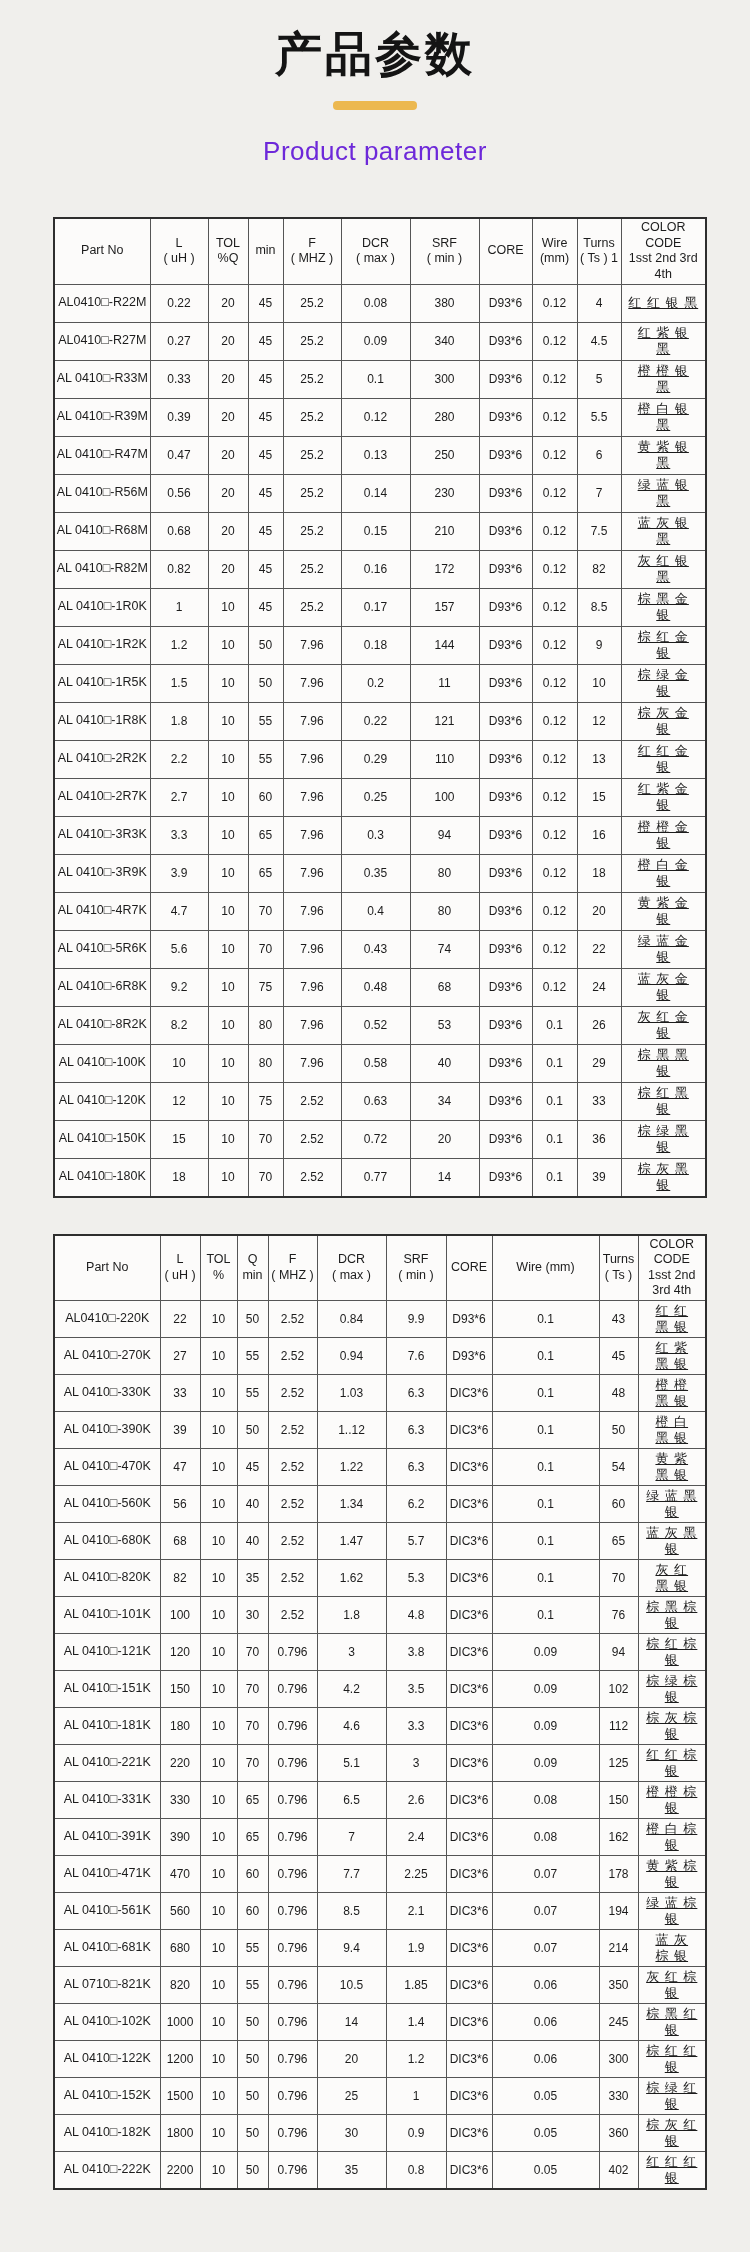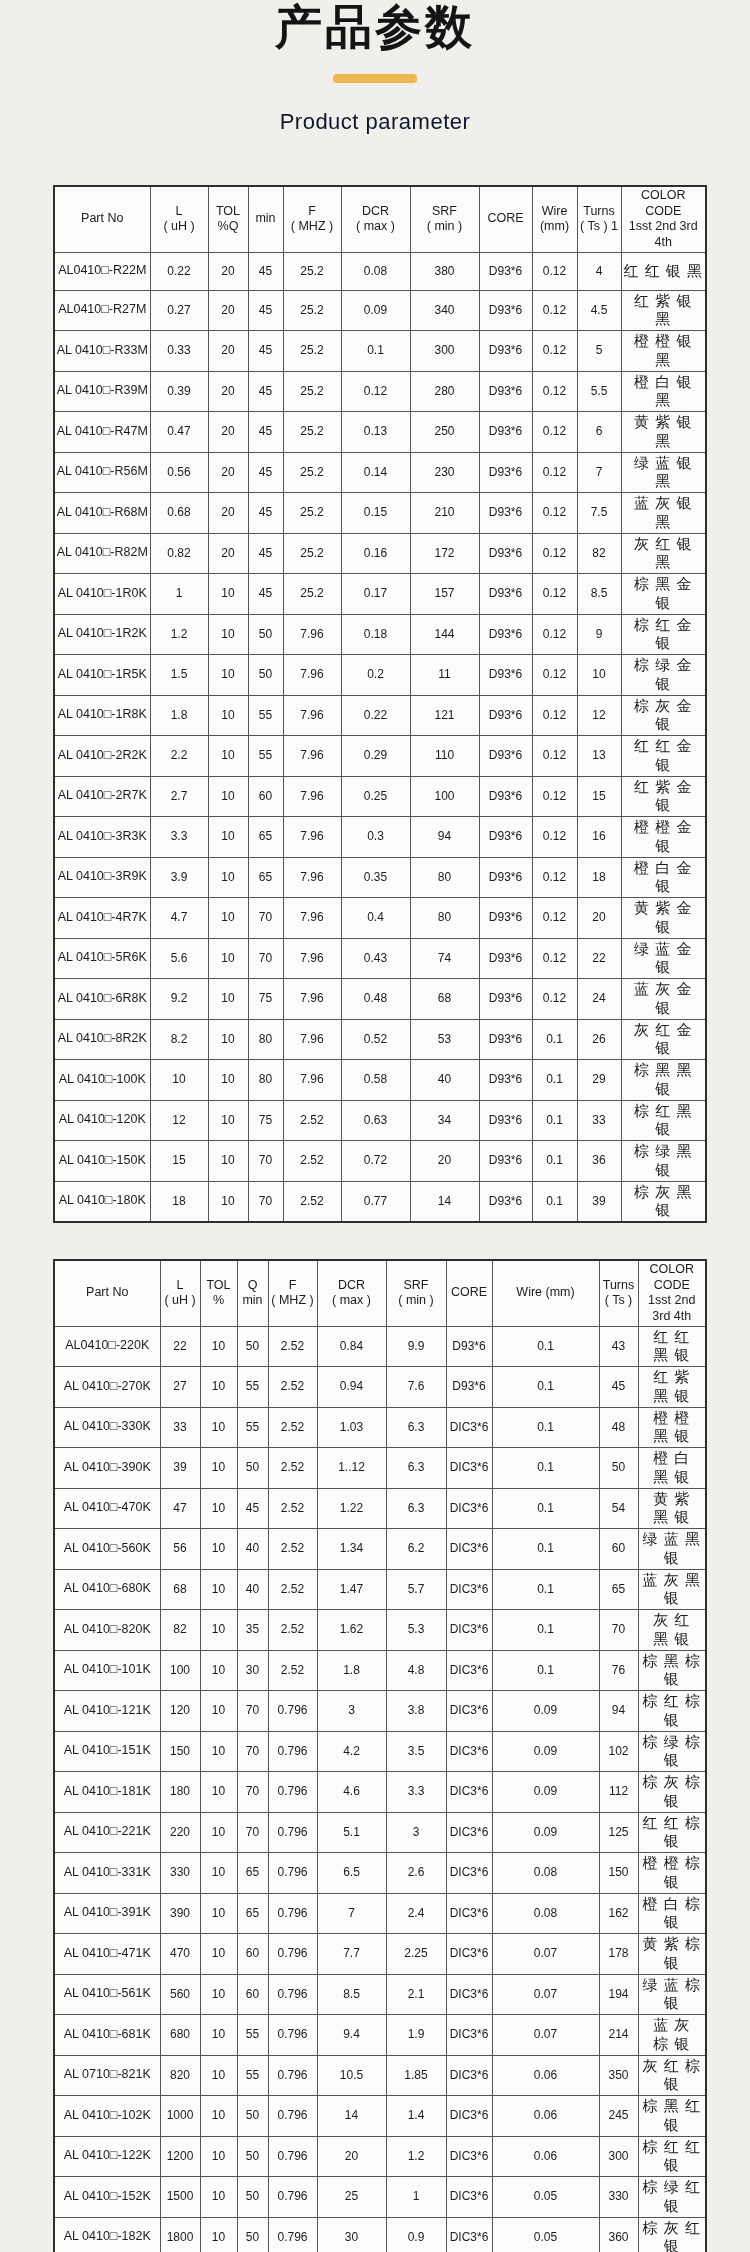--- a/index.html
+++ b/index.html
@@ -3,31 +3,31 @@
 <meta charset="utf-8">
 <style>
   html,body { margin:0; padding:0; }
   body {
     width:750px; height:2252px;
     background:#f0efec;
     font-family:"Liberation Sans","DejaVu Sans",sans-serif;
     overflow:hidden;
   }
   .page { width:750px; height:2252px; position:relative; }
-  .title-block { text-align:center; }
+  .title-block { padding-top:27px; text-align:center; }
   .page-title {
     font-size:47px; font-weight:800; color:#141414;
     letter-spacing:3px; line-height:1.15; margin:0;
   }
   .title-underline {
     width:84px; height:9px; border-radius:4px;
     background:#ecb84f; margin:20px auto 26px auto;
   }
   .page-subtitle {
-    font-size:22px; color:#0f172a; margin:1px; font-weight:400;
+    font-size:26px; color:#6d28d9; margin:1px; font-weight:400;
     letter-spacing:0.5px;
   }
   table.param-table {
     border-collapse:collapse; table-layout:fixed;
     width:652px; margin-left:53px;
     background:#fcfbfa;
     border:2px solid #2e2e2e;
   }
   #table1 { margin-top:50px; }
   #table2 { margin-top:36px; }
@@ -38,21 +38,21 @@
     padding:1px 1px; line-height:1.25;
     white-space:pre-line; overflow:hidden;
     font-weight:400;
   }
   .param-table th { font-size:12.5px; }
   #table1 thead th { height:48px; }
   #table1 tbody td { height:35px; }
   #table2 thead th { height:58px; }
   #table2 tbody td { height:34px; }
   .param-table td:first-child { font-size:12.5px; }
-  .param-table td:last-child { font-size:15px; letter-spacing:1px; }
+  .param-table td:last-child { font-size:13px; letter-spacing:1px;text-decoration:underline; }
 </style>
 </head>
 <body>
 
 <div class="page">
   <div class="title-block">
     <h1 class="page-title">产品参数</h1>
     <div class="title-underline" style="background: rgb(236, 184, 79);"></div>
     <p class="page-subtitle">Product parameter</p>
   </div>

